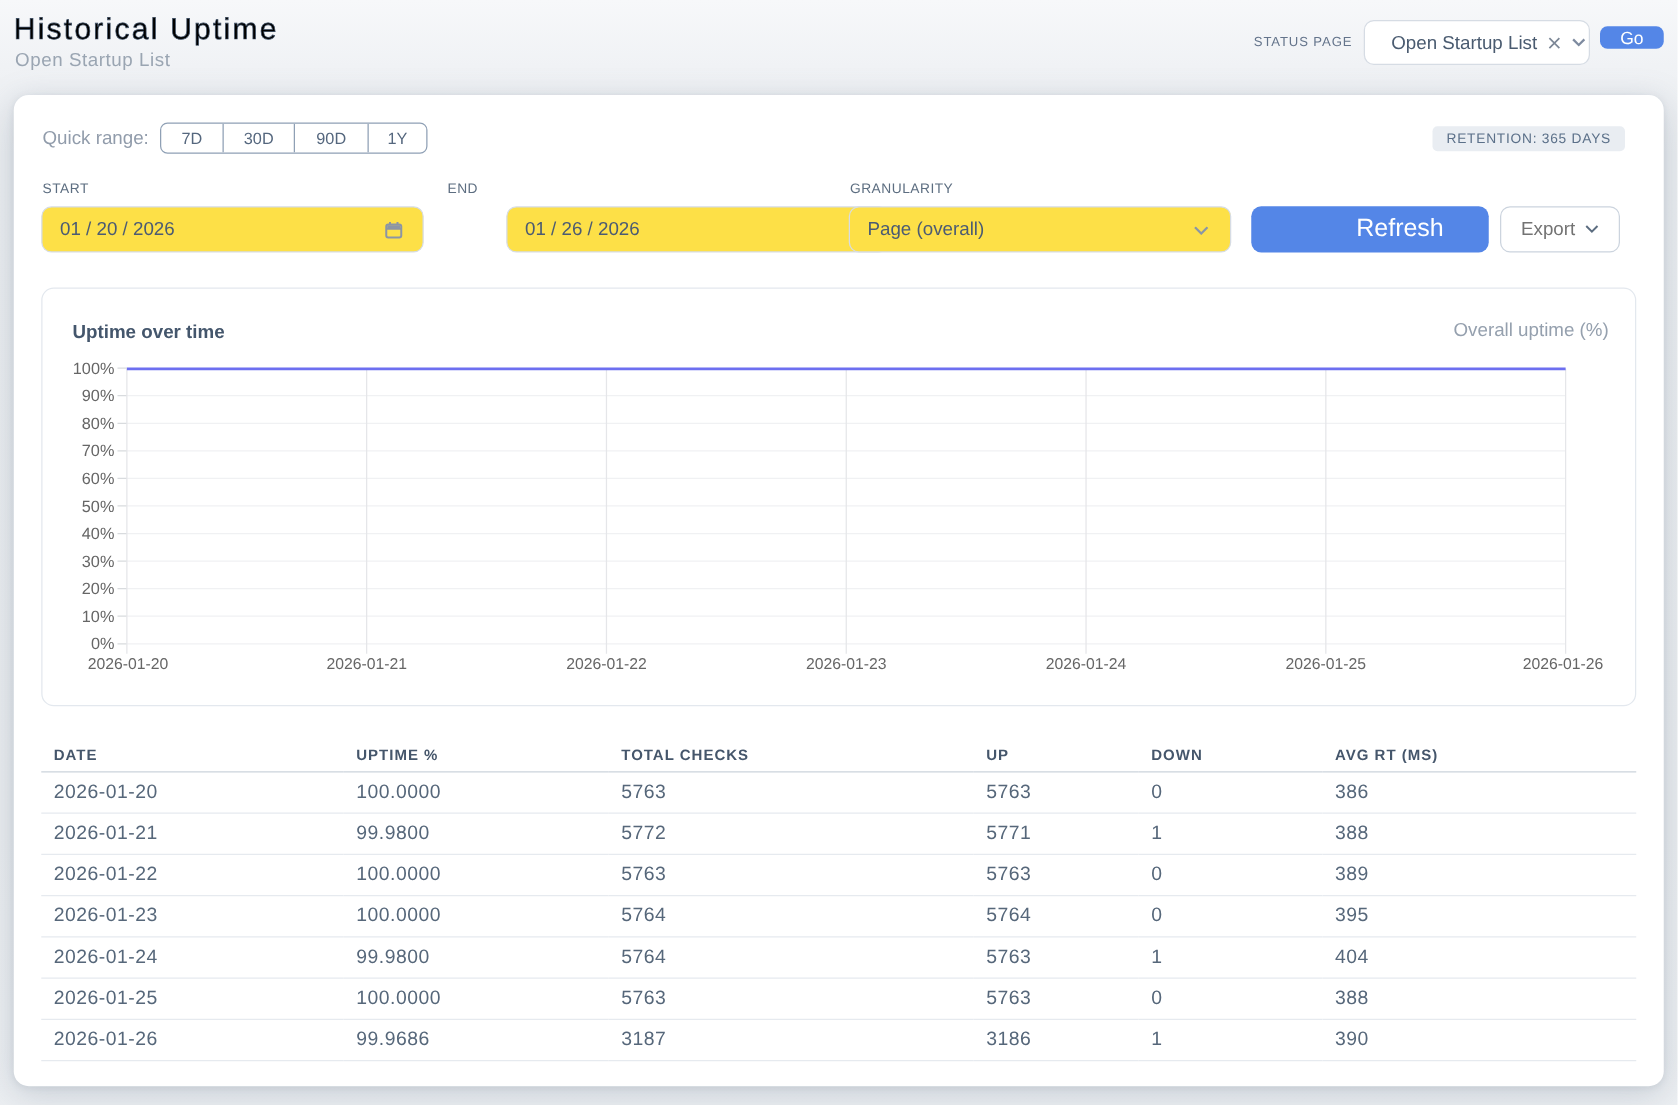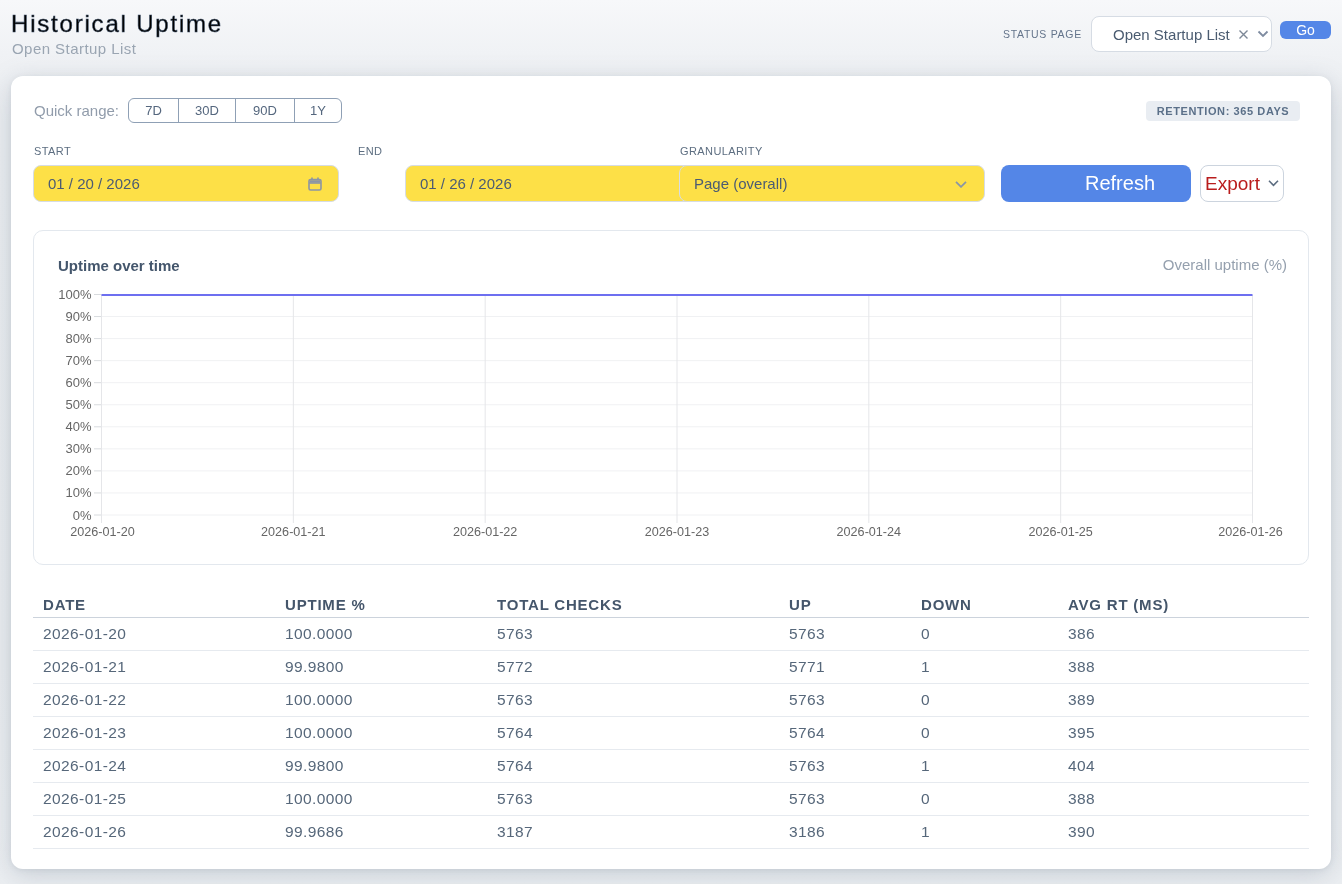--- a/index.html
+++ b/index.html
@@ -20,41 +20,41 @@
 .sp-select svg { margin-left:8px; }
 .go-btn { position:absolute; left:1280px; top:21px; width:51px; height:18px; background:#5486e7; border-radius:6px; color:#fff; font-size:14px; display:flex; align-items:center; justify-content:center; }
 
 .card { position:absolute; left:11px; top:76px; width:1320px; height:793px; background:#fff; border-radius:12px; box-shadow:0 6px 26px rgba(105,120,140,0.28), 0 1px 5px rgba(105,120,140,0.12); }
 
 .qr-label { position:absolute; left:34px; top:102px; font-size:15px; color:#919cab; }
 .seg { position:absolute; left:128px; top:98px; height:25px; display:flex; border:1px solid #8fa0b5; border-radius:6px; overflow:hidden; }
 .seg div { font-size:13px; color:#55677e; display:flex; align-items:center; justify-content:center; border-left:1px solid #8fa0b5; }
 .seg div:first-child { border-left:none; }
 .s1{width:49px;} .s2{width:57px;} .s3{width:59px;} .s4{width:47px;}
-.badge { position:absolute; left:1146px; top:101px; width:154px; height:20px; background:#e9edf2; border-radius:4px; font-size:11px; font-weight:700; letter-spacing:0.6px; color:#5b7089; display:flex; align-items:center; justify-content:center; }
+.badge { position:absolute; left:1146px; top:101px; width:154px; height:20px; background:#e9edf2; border-radius:4px; font-size:11px; font-weight:400; letter-spacing:0.6px; color:#5b7089; display:flex; align-items:center; justify-content:center; }
 
 .f-label { position:absolute; font-size:11px; font-weight:400; letter-spacing:0.4px; color:#5d6e81; top:145px; }
 .fl1{left:34px;} .fl2{left:358px;} .fl3{left:680px;}
 .f-box { position:absolute; top:165px; height:37px; background:#fde047; border:1px solid #d6dce4; border-radius:8px; display:flex; align-items:center; }
 .in1 { left:33px; width:306px; }
 .in2 { left:357px; width:306px;margin-left:48px; }
 .in3 { left:679px; width:306px; }
 .f-box .dtxt { font-size:15px; color:#4b5b73; margin-left:14px; }
 .f-box .cal { position:absolute; right:15px; top:10px; }
 .in3 .chev { position:absolute; right:17px; top:15px; }
 .refresh { position:absolute; left:1001px; top:165px; width:190px; height:37px; background:#5486e7; border-radius:8px; color:#fff; font-size:20px; display:flex; align-items:center; justify-content:center;padding-left:48px; }
-.export { position:absolute; left:1200px; top:165px; width:84px; height:37px; background:#fff; border:1px solid #ccd4de; border-radius:8px; color:#b91c1c; font-size:19px; display:flex; align-items:center; justify-content:center; gap:8px; }
+.export { position:absolute; left:1200px; top:165px; width:96px; height:37px; background:#fff; border:1px solid #ccd4de; border-radius:8px; color:#737373; font-size:15px; display:flex; align-items:center; justify-content:center; gap:8px; }
 
 .panel { position:absolute; left:33px; top:230px; width:1276px; height:335px; border:1px solid #e3e8ee; border-radius:10px; }
 .p-title { position:absolute; left:24px; top:26px; font-size:15px; font-weight:700; color:#44566c; }
 .p-right { position:absolute; right:21px; top:25px; font-size:15px; color:#95a0ae; }
 .panel svg.chart { position:absolute; left:0; top:0; }
 
 .tbl { position:absolute; left:33px; top:589px; width:1276px; border-collapse:collapse; table-layout:fixed; }
-.tbl th { font-size:15px; font-weight:700; letter-spacing:0.8px; color:#45566b; text-align:left; padding:3px 0 0 10px; height:28px; border-bottom:1px solid #ccd3dc; vertical-align:middle; }
+.tbl th { font-size:12px; font-weight:700; letter-spacing:0.8px; color:#45566b; text-align:left; padding:3px 0 0 10px; height:28px; border-bottom:1px solid #ccd3dc; vertical-align:middle; }
 .tbl td { font-size:15.5px; letter-spacing:0.4px; color:#56677a; text-align:left; padding:0 0 0 10px; height:33px; border-bottom:1px solid #e6eaef; vertical-align:middle; }
 </style>
 </head>
 <body>
   <div class="h-title">Historical Uptime</div>
   <div class="h-sub">Open Startup List</div>
   <div class="sp-label">STATUS PAGE</div>
   <div class="sp-select">
     <span class="txt">Open Startup List</span>
     <span class="x">

